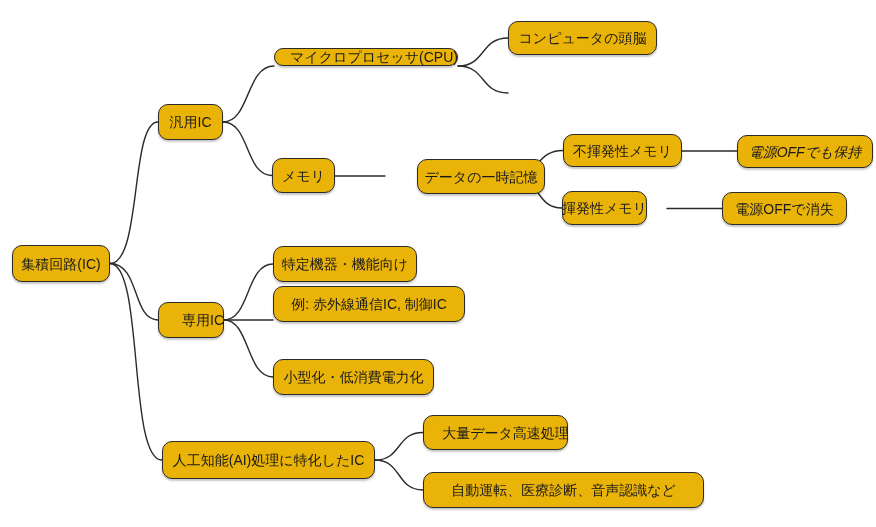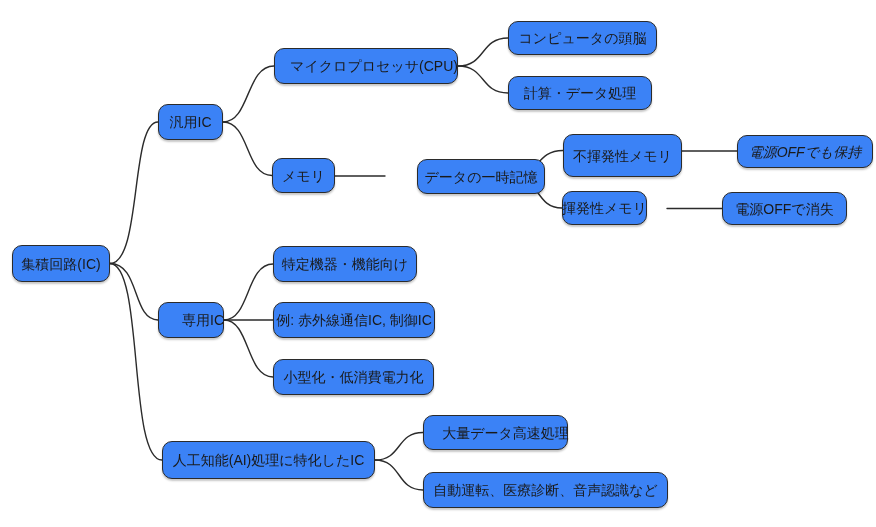--- a/index.html
+++ b/index.html
@@ -24,21 +24,21 @@
   }
   .edges path {
     fill: none;
     stroke: #2b2b2b;
     stroke-width: 1.4;
     stroke-linecap: round;
   }
   .node {
     position: absolute;
     box-sizing: border-box;
-    background: #3b82f6;
+    background: #eab308;
     border: 1.5px solid #2b2b2b;
     border-radius: 10px;
     box-shadow: 0 2px 2px rgba(0,0,0,0.22);
     display: flex;
     align-items: center;
     justify-content: center;
     font-size: 14px;
     color: #1a1a1a;
     white-space: nowrap;
     line-height: 1;
@@ -70,41 +70,38 @@
   </svg>
 
   <div class="node" style="left:12px; top:245px; width:98px; height:37px;">
     <span>集積回路(IC)</span>
   </div>
 
   <div class="node" style="left:158px; top:104px; width:65px; height:36px;">
     <span>汎用IC</span>
   </div>
 
-  <div class="node" style="left:274px; top:48px; width:184px; height:36px;padding-left:16px;">
+  <div class="node" style="left:274px; top:48px; width:184px; height:18px;padding-left:16px;">
     <span>マイクロプロセッサ(CPU)</span>
   </div>
 
   <div class="node" style="left:508px; top:21px; width:149px; height:34px;">
     <span>コンピュータの頭脳</span>
   </div>
 
-  <div class="node" style="left:508px; top:76px; width:144px; height:34px;">
-    <span>計算・データ処理</span>
-  </div>
 
   <div class="node" style="left:272px; top:158px; width:63px; height:35px;">
     <span>メモリ</span>
   </div>
 
   <div class="node" style="left:385px; top:159px; width:128px; height:35px;margin-left:32px;">
     <span>データの一時記憶</span>
   </div>
 
-  <div class="node" style="left:563px; top:134px; width:119px; height:43px;align-items:center;">
+  <div class="node" style="left:563px; top:134px; width:119px; height:33px;align-items:center;">
     <span>不揮発性メモリ</span>
   </div>
 
   <div class="node" style="left:737px; top:135px; width:136px; height:33px;font-style:italic;">
     <span>電源OFFでも保持</span>
   </div>
 
   <div class="node" style="left:562px; top:191px; width:85px; height:34px;">
     <span>揮発性メモリ</span>
   </div>
@@ -114,33 +111,33 @@
   </div>
 
   <div class="node" style="left:158px; top:302px; width:66px; height:36px;padding-left:24px;">
     <span>専用IC</span>
   </div>
 
   <div class="node" style="left:273px; top:246px; width:144px; height:36px;">
     <span>特定機器・機能向け</span>
   </div>
 
-  <div class="node" style="left:273px; top:302px; width:162px; height:36px;text-align:right;">
+  <div class="node" style="left:273px; top:286px; width:192px; height:36px;text-align:right;">
     <span>例: 赤外線通信IC, 制御IC</span>
   </div>
 
   <div class="node" style="left:273px; top:359px; width:161px; height:36px;text-align:right;">
     <span>小型化・低消費電力化</span>
   </div>
 
   <div class="node" style="left:162px; top:441px; width:213px; height:38px;">
     <span>人工知能(AI)処理に特化したIC</span>
   </div>
 
   <div class="node" style="left:423px; top:415px; width:145px; height:35px;padding-left:20px;">
     <span>大量データ高速処理</span>
   </div>
 
-  <div class="node" style="left:423px; top:472px; width:245px; height:36px;">
+  <div class="node" style="left:423px; top:472px; width:281px; height:36px;">
     <span>自動運転、医療診断、音声認識など</span>
   </div>
 
 </div>
 
 </body></html>

